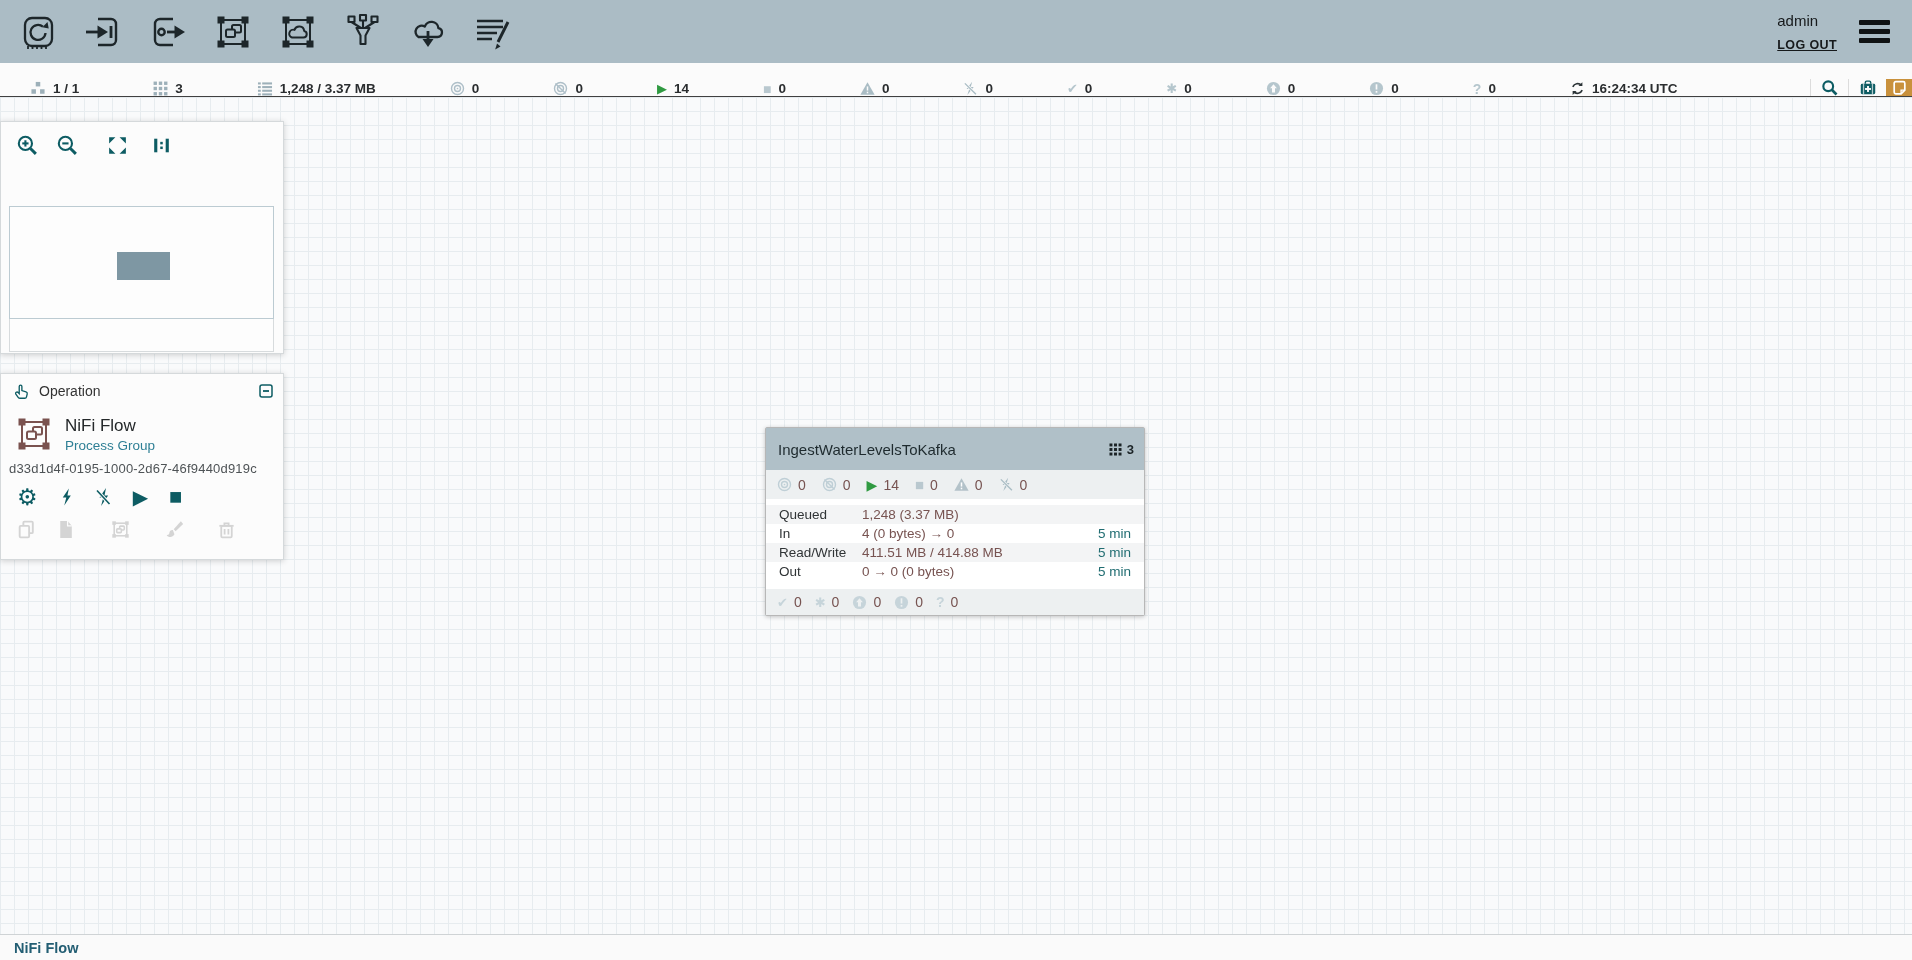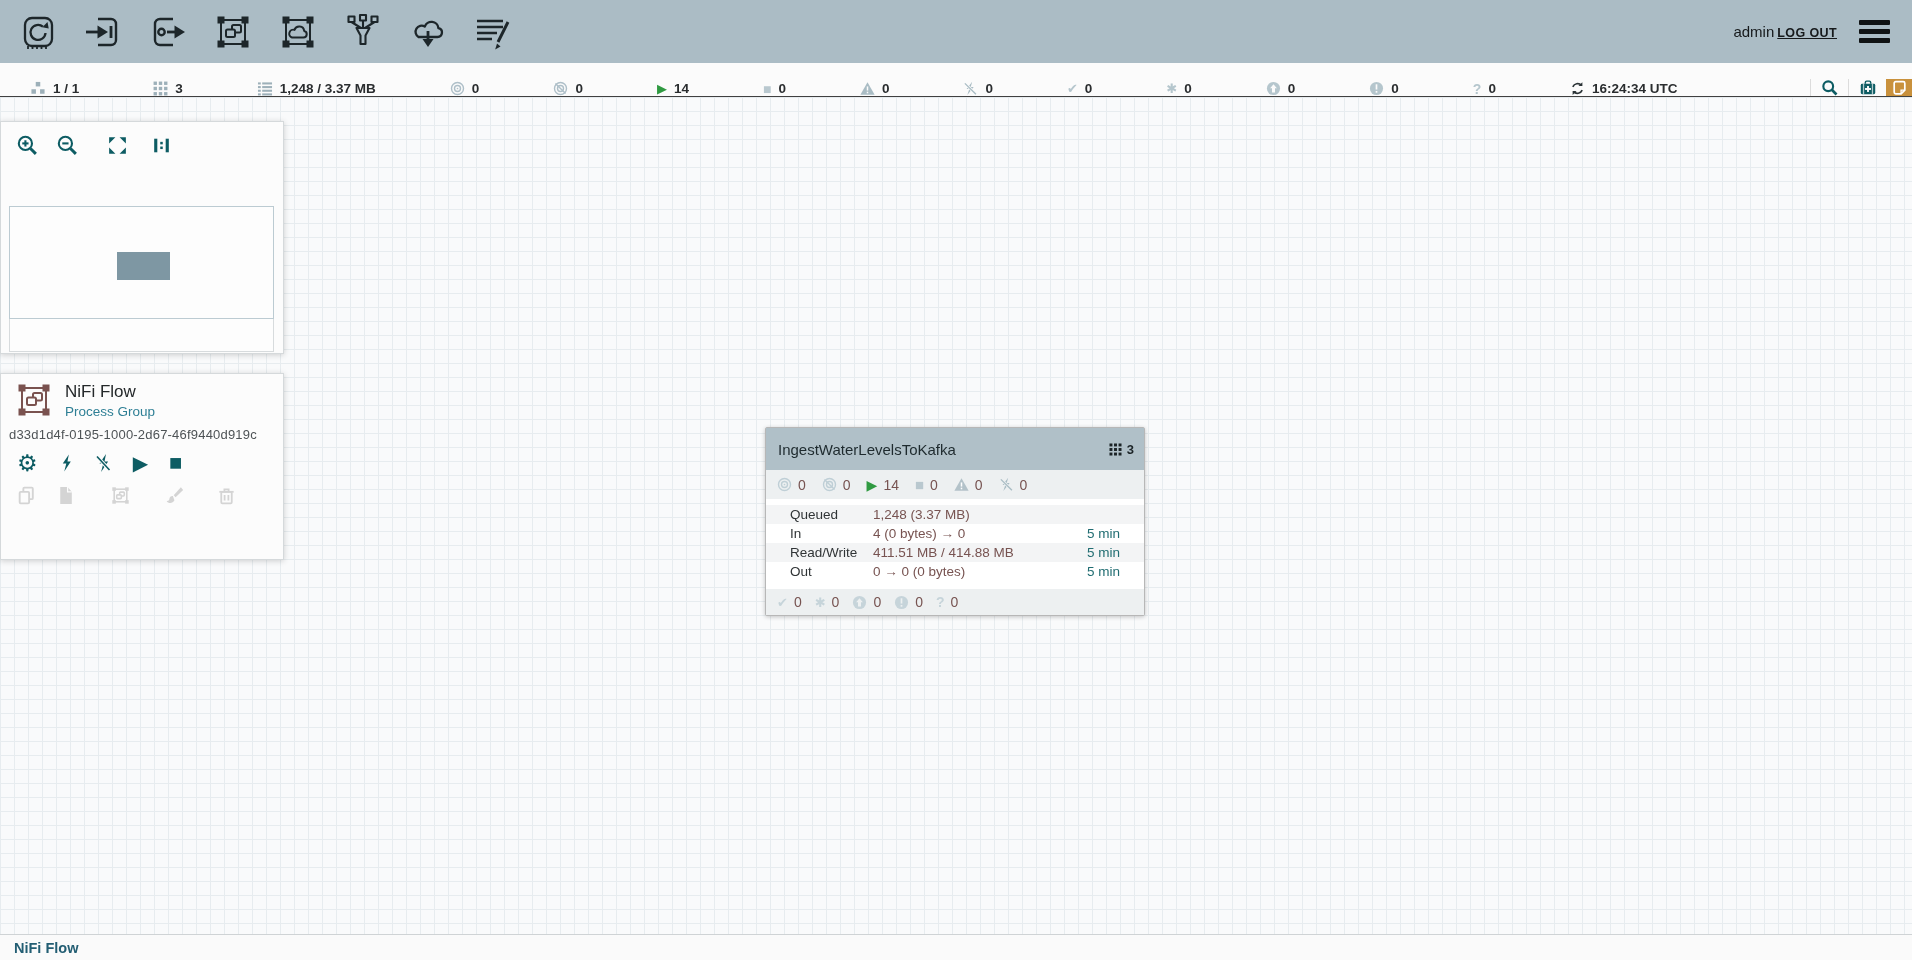--- a/index.html
+++ b/index.html
@@ -8,21 +8,21 @@
   svg { display:block; }
 
   
   .app-header { height:63px; background:#abbcc5; display:flex; align-items:center; }
   .logo { display:flex; align-items:flex-end; padding:4px 0 6px 8px; width:152px; }
   .logo-text { font-size:41px; font-weight:700; letter-spacing:-2px; line-height:1; }
   .logo-ni { color:#5f7078; } .logo-fi { color:#eef3f5; }
   .component-toolbar { display:flex; align-items:center; gap:25px; margin-left:18px; color:#1d262a; }
   .tool { width:40px; height:40px; cursor:grab; }
   .header-right { margin-left:auto; display:flex; align-items:center; gap:18px; padding-right:18px; }
-  .user-links { display:flex; align-items:flex-end; gap:3px; }
+  .user-links { display:flex; flex-direction:column; gap:9px; }
   .user-name { font-size:15px; color:#16191b; }
   .logout-link { font-size:12.5px; font-weight:700; letter-spacing:.4px; color:#16191b;
     text-decoration:underline; cursor:pointer; }
   .hamburger { display:flex; flex-direction:column; gap:4.5px; cursor:pointer; padding:4px; }
   .hamburger i { display:block; width:31px; height:4.5px; background:#101314; border-radius:1px; }
 
   
   .status-bar { height:34px; background:#fbfbfb; border-bottom:1px solid #404040;
     display:flex; align-items:flex-end; }
   .status-items { display:flex; align-items:center; padding-left:30px; flex:1; overflow:hidden; }
@@ -78,21 +78,21 @@
     padding:0 10px 0 12px; }
   .pg-title { flex:1; font-size:15px; color:#1e2a2e; }
   .pg-vc { display:flex; align-items:center; gap:5px; color:#1b2326; }
   .pg-vc-num { font-size:13px; font-weight:700; }
   .pg-counts { height:29px; background:#edf0f1; display:flex; align-items:center; padding:0 11px; }
   .cnt { display:flex; align-items:center; gap:6px; margin-right:16px; }
   .cnt-num { font-size:14px; color:#775351; }
   .cnt .g-play { font-size:14px; }
   .cnt .g-stop { font-size:15px; }
   .pg-stats { padding-top:6px; }
-  .stat-row { display:flex; align-items:center; height:19px; padding:0 24px; font-size:13.5px; }
+  .stat-row { display:flex; align-items:center; height:19px; padding:0 13px; font-size:13.5px; }
   .stat-row.alt { background:#f3f4f5; }
   .stat-label { width:83px; color:#303436; }
   .stat-value { flex:1; color:#775351; font-weight:400; }
   .stat-period { color:#216d72; }
   .pg-footer { height:26px; background:#edf0f1; display:flex; align-items:center;
     padding:0 11px; margin-top:8px; }
   .pg-footer .cnt { margin-right:13px; }
   .pg-footer .g-check, .pg-footer .g-ast, .pg-footer .g-q { color:#c6d4da; }
 
   
@@ -380,20 +380,32 @@
         </svg>
       </div>
     </div>
     <div class="birdseye">
       <div class="birdseye-rect"></div>
     </div>
     <div class="birdseye-footer"></div>
   </div>
 
   <div class="side-panel op-panel">
+    <div class="panel-head">
+      <svg width="16" height="17" viewBox="0 0 18 18">
+        <path d="M8.5 1.8c.9 0 1.5.7 1.5 1.5V8l4.6 1.3c1 .3 1.6 1.3 1.4 2.3l-.8 3.4c-.2.9-1 1.6-2 1.6H8c-.9 0-1.7-.4-2.2-1.1L3.2 12c-.5-.8-.2-1.9.7-2.3.6-.3 1.4-.1 1.9.4l1.2 1.2V3.3c0-.8.6-1.5 1.5-1.5z" fill="none" stroke="#0d5c63" stroke-width="1.5"></path>
+      </svg>
+      <span class="panel-title">Operation</span>
+      <span class="collapse-btn">
+        <svg width="16" height="16" viewBox="0 0 16 16" fill="none" stroke="currentColor" stroke-width="1.5">
+          <rect x="2" y="2" width="12" height="12" rx="2"></rect>
+            <line x1="5" y1="8" x2="11" y2="8" stroke-width="1.8"></line>
+        </svg>
+      </span>
+    </div>
     <div class="sel-row">
       <svg width="40" height="40" viewBox="0 0 40 40" fill="none" stroke="#7a524f" stroke-width="2" stroke-linejoin="round">
         <rect x="8" y="8" width="24" height="24"></rect>
         <g fill="#7a524f" stroke="none">
           <rect x="4.5" y="4.5" width="7" height="7"></rect>
             <rect x="28.5" y="4.5" width="7" height="7"></rect>
           <rect x="4.5" y="28.5" width="7" height="7"></rect>
             <rect x="28.5" y="28.5" width="7" height="7"></rect>
         </g>
         <rect x="19" y="13" width="9" height="7.5" rx="1.5"></rect>

